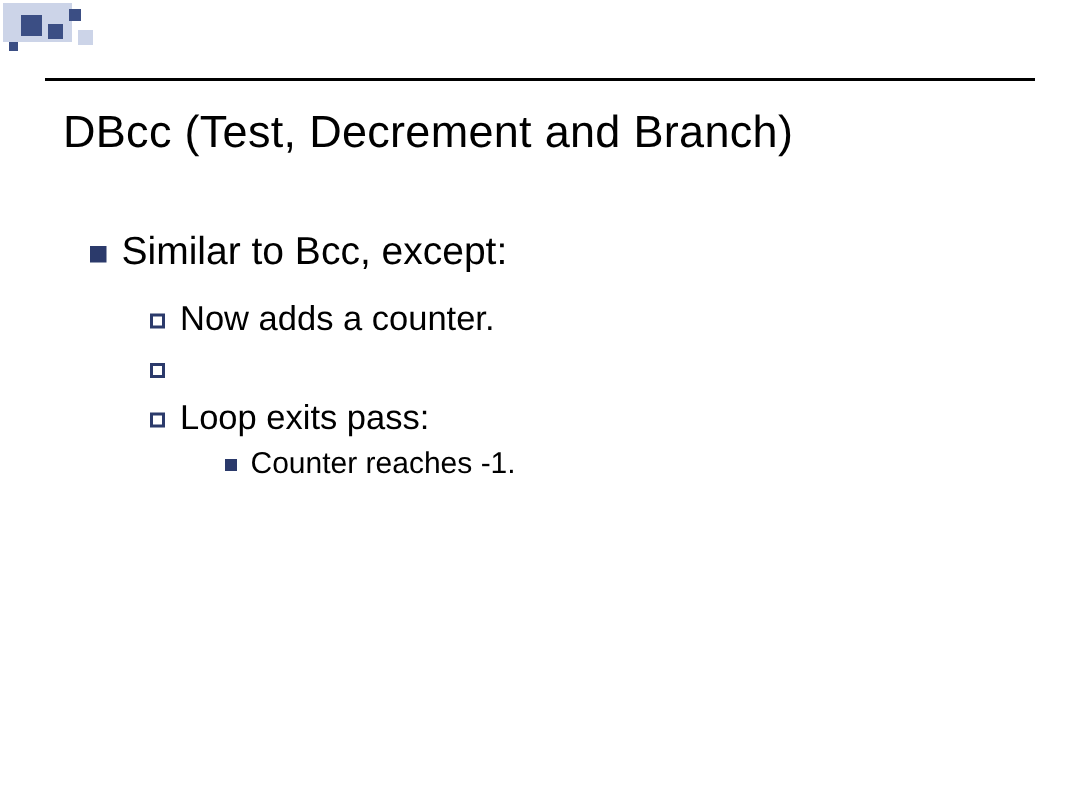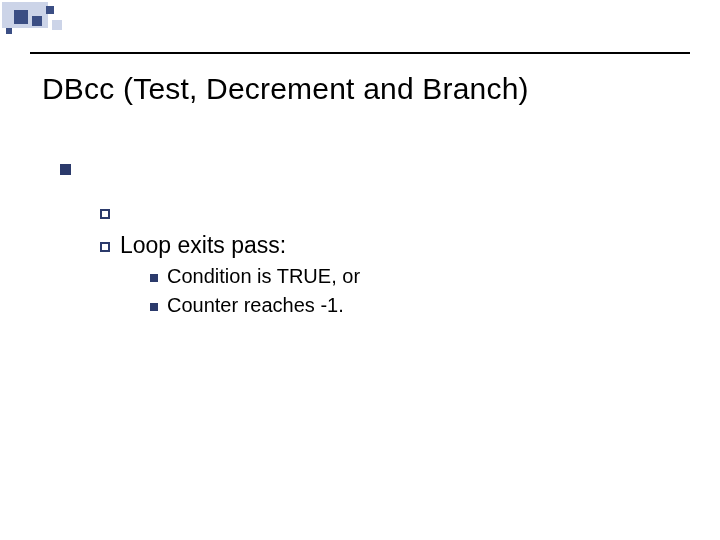--- a/index.html
+++ b/index.html
@@ -123,31 +123,31 @@
     <div class="light f"></div>
   </div>
 
   <div class="rule"></div>
 
   <div class="title">DBcc (Test, Decrement and Branch)</div>
 
   <div class="body">
 
     <div class="lvl1">
-      <span class="bullet-square-solid"></span>
+      <span class="bullet-square-solid"></span><span>Similar to Bcc, except:</span>
     </div>
 
+    <div class="lvl2">
+      <span class="bullet-square-hollow"></span><span>Now adds a counter.</span>
+    </div>
     <div class="lvl2">
       <span class="bullet-square-hollow"></span>
     </div>
     <div class="lvl2">
       <span class="bullet-square-hollow"></span><span>Loop exits pass:</span>
     </div>
 
     <div class="lvl3">
-      <span class="bullet-square-small"></span><span>Condition is TRUE, or</span>
-    </div>
-    <div class="lvl3">
       <span class="bullet-square-small"></span><span>Counter reaches -1.</span>
     </div>
 
   </div>
 </div>
 
 </body></html>

